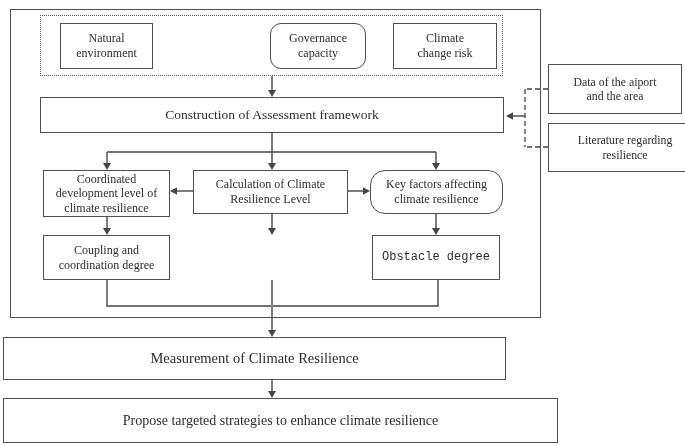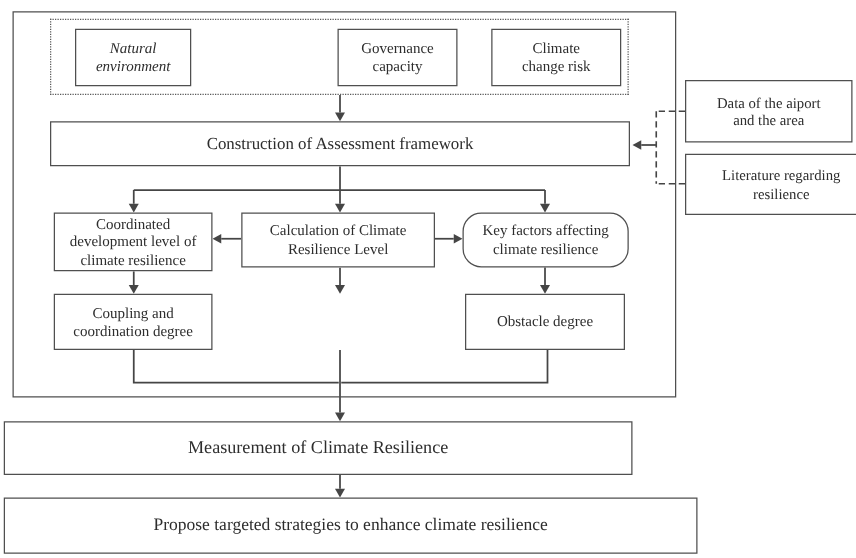--- a/index.html
+++ b/index.html
@@ -53,31 +53,31 @@
     background: var(--background, #fff);
     display: flex;
     align-items: center;
     justify-content: center;
     text-align: center;
     white-space: pre-line;
     font-size: 12px;
     line-height: 1.22;
     padding: 1px 2px;
   }
-  .b-natural      { left: 60px;  top: 23px;  width: 93px;  height: 46px; font-style: italic; }
+  .b-natural      { left: 60px;  top: 23px;  width: 93px;  height: 46px; }
   .b-socio        { left: 168px; top: 23px;  width: 95px;  height: 46px; }
-  .b-governance   { left: 270px; top: 23px;  width: 96px;  height: 46px; }
+  .b-governance   { left: 270px; top: 23px;  width: 96px;  height: 46px; border-radius: 11px; }
   .b-climate-risk { left: 381px; top: 23px;  width: 104px;  height: 46px; margin-left: 12px; }
   .b-construction { left: 40px;  top: 97px;  width: 464px; height: 36px; font-size: 13.5px; }
   .b-coordinated  { left: 43px;  top: 170px; width: 127px; height: 47px; }
   .b-calculation  { left: 193px; top: 170px; width: 155px; height: 44px; }
   .b-keyfactors   { left: 370px; top: 170px; width: 133px; height: 44px; border-radius: 15px; }
   .b-coupling     { left: 43px;  top: 235px; width: 127px; height: 45px; }
   .b-index        { left: 193px; top: 235px; width: 155px; height: 45px; }
-  .b-obstacle     { left: 372px; top: 235px; width: 128px; height: 45px; }
+  .b-obstacle     { left: 372px; top: 235px; width: 128px; height: 45px; font-family: Liberation Mono, monospace; }
   .b-data         { left: 548px; top: 64px;  width: 134px; height: 50px; font-size: 11.8px; }
   .b-literature   { left: 548px; top: 123px; width: 154px; height: 49px; font-size: 11.8px; }
   .b-measurement  { left: 3px;   top: 337px; width: 503px; height: 43px; font-size: 14.5px; border-width: 1.5px; }
   .b-propose      { left: 3px;   top: 398px; width: 555px; height: 45px; font-size: 14px;   border-width: 1.5px; }
 </style>
 </head>
 <body>
 
 <div class="stage">
 

